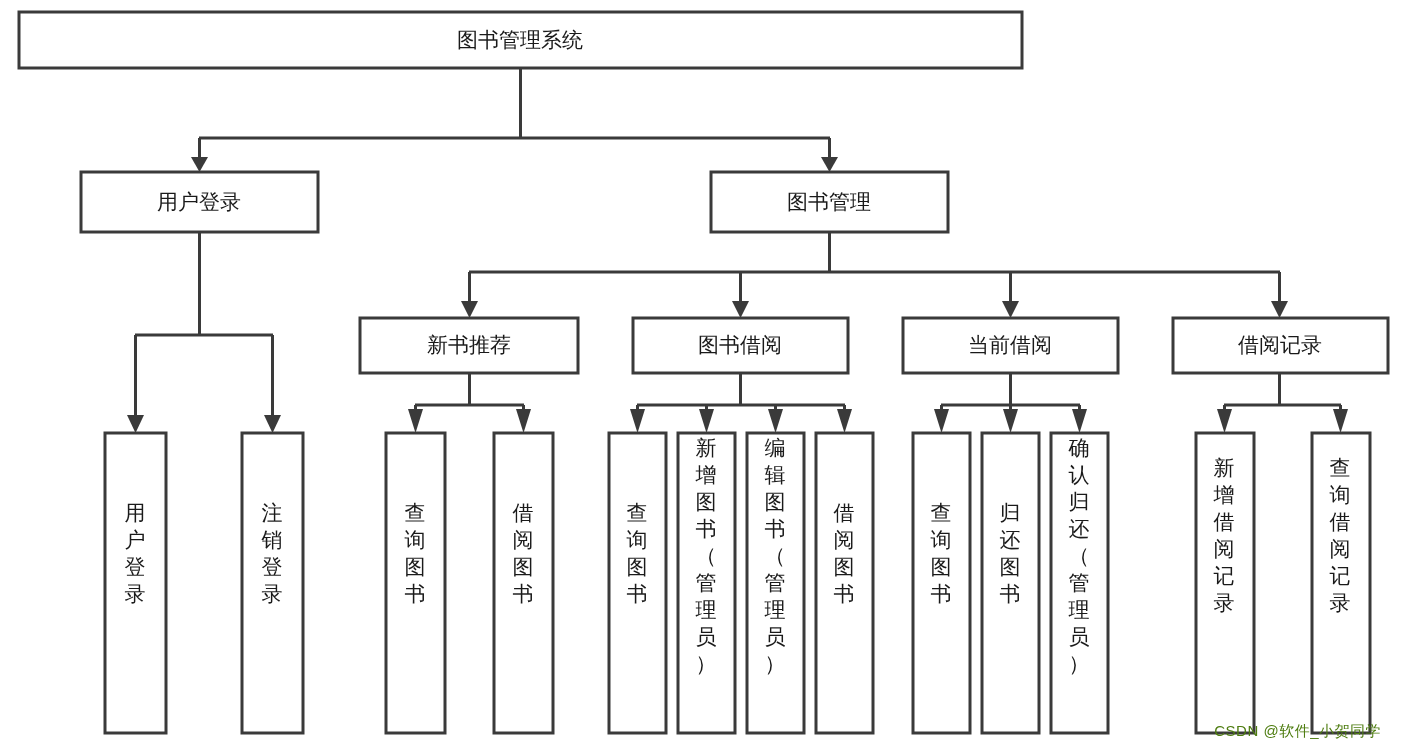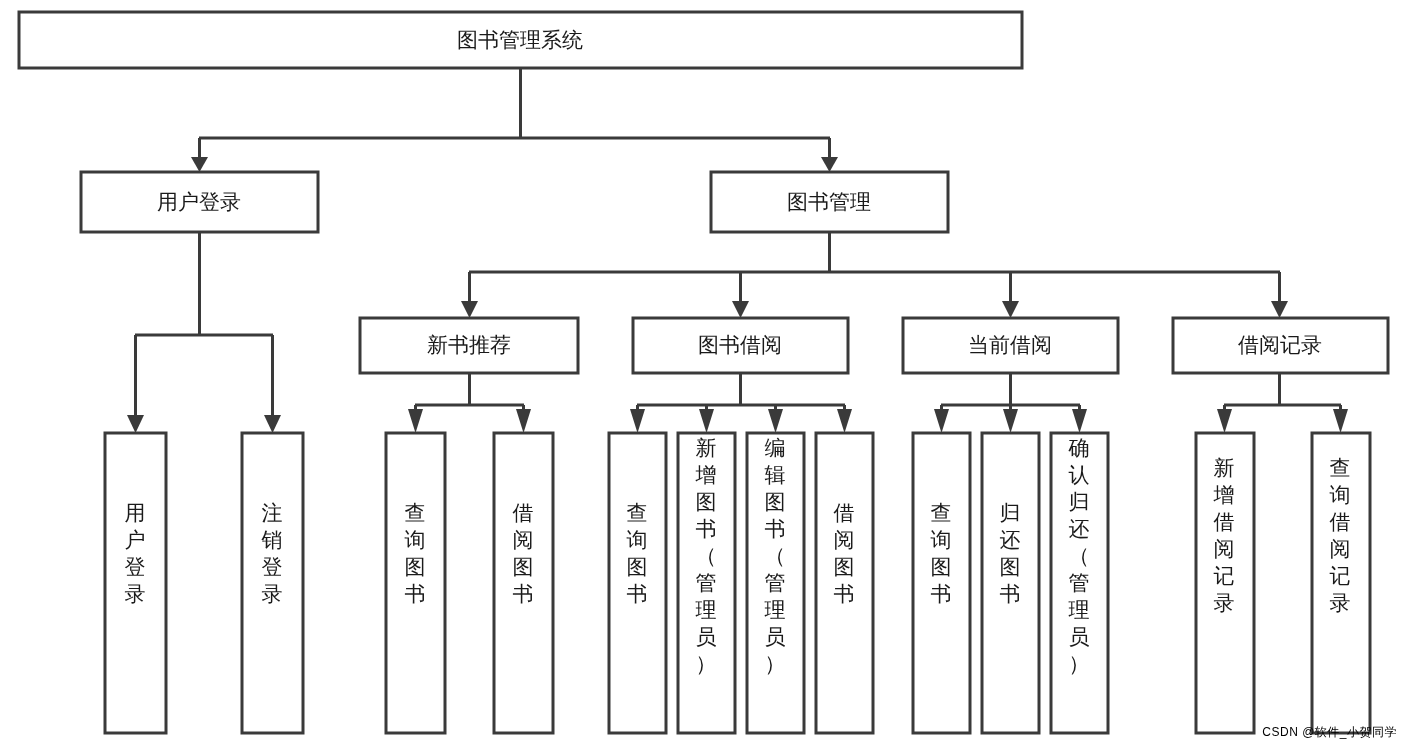--- a/index.html
+++ b/index.html
@@ -48,25 +48,25 @@
     dominant-baseline: middle;
   }
   .node-label-vertical {
     font-family: "Liberation Sans", "DejaVu Sans", sans-serif;
     font-size: 21px;
     fill: #1a1a1a;
     text-anchor: middle;
   }
   .watermark {
     position: absolute;
-    right: 8px;
+    right: 24px;
     bottom: 6px;
     font-family: "Liberation Sans", "DejaVu Sans", sans-serif;
-    font-size: 12px;
-    color: #000000;
+    font-size: 15px;
+    color: #4d7c0f;
     white-space: nowrap;
     letter-spacing: 0.5px;
     pointer-events: none;
   }
 </style>
 </head>
 <body>
 
 <div id="diagram-root">
   <svg class="flow" viewBox="0 0 1405 747">

